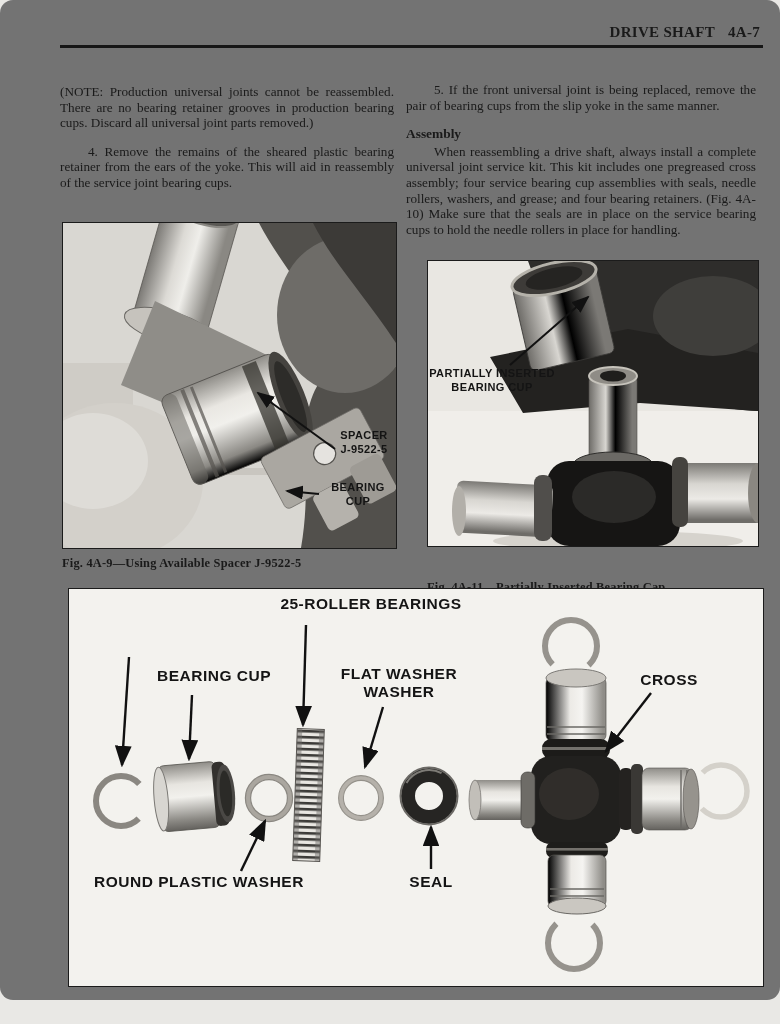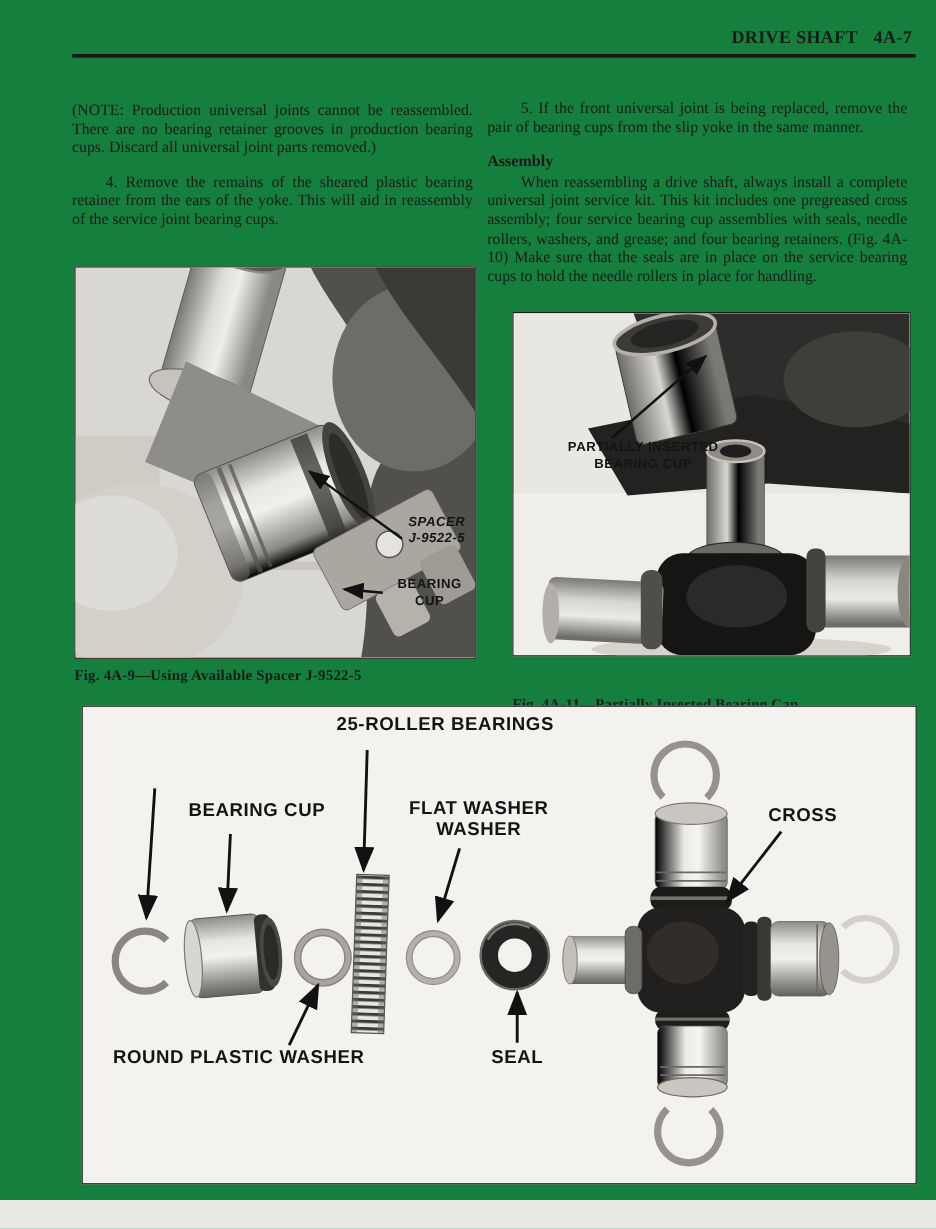--- a/index.html
+++ b/index.html
@@ -1,17 +1,17 @@
 <!DOCTYPE html>
 <html><head>
 <meta charset="utf-8">
 <style>
   html,body{margin:0;padding:0;background:#e9e8e5;}
-  .page{position:relative;width:780px;height:1000px;background:#15803d;overflow:hidden;
-        font-family:"Liberation Serif", serif;color:#1a1a1a;}
+  .page{position:relative;width:780px;height:1000px;background:#737373;overflow:hidden;
+        font-family:"Liberation Serif", serif;color:#1a1a1a;border-radius:13px;}
   
   .hdr{position:absolute;top:24px;right:20px;display:inline-flex;gap:13px;
        font-weight:bold;font-size:15px;letter-spacing:.3px;}
   .rule{position:absolute;left:60px;top:45px;width:703px;height:2.5px;background:#161616;}
   
   .col{position:absolute;font-size:13.2px;line-height:15.6px;text-align:justify;}
   .col-left{left:60px;top:84px;width:334px;}
   .col-right{left:406px;top:82px;width:350px;}
   .col p{margin:0 0 13px 0;}
   p.step{text-indent:28px;}
@@ -119,21 +119,21 @@
         <circle cx="12" cy="-2" r="11" fill="#e5e3df" stroke="#55534f" stroke-width="1.2"></circle>
         <rect x="-20" y="30" width="34" height="40" rx="5" fill="#b5b2ac"></rect>
         <rect x="26" y="22" width="34" height="42" rx="5" fill="#9e9b95"></rect>
       </g>
 
       <g stroke="#111" stroke-width="2">
         <line x1="272" y1="226" x2="195" y2="170" marker-end="url(#ah1)"></line>
         <line x1="256" y1="271" x2="224" y2="268" marker-end="url(#ah1)"></line>
       </g>
     </svg>
-    <div class="lbl lbl-sm" style="left:268px;top:206px;width:66px;font-style:italic;">
+    <div class="lbl lbl-sm" style="left:268px;top:206px;width:66px;">
       <div>SPACER</div>
       <div>J-9522-5</div>
     </div>
     <div class="lbl lbl-sm" style="left:256px;top:258px;width:78px;">
       <div>BEARING</div>
       <div>CUP</div>
     </div>
   </div>
   <div class="caption cap1">Fig. 4A-9—Using Available Spacer J-9522-5</div>
 
@@ -182,21 +182,21 @@
         <ellipse cx="186" cy="236" rx="42" ry="26" fill="#2b2a28"></ellipse>
         <rect x="28" y="222" width="96" height="52" rx="6" fill="url(#g2h)" transform="rotate(3 76 248)"></rect>
         <ellipse cx="31" cy="250" rx="7" ry="25" fill="#b2afa9"></ellipse>
         <rect x="106" y="214" width="18" height="66" rx="8" fill="#504e4b"></rect>
         <rect x="250" y="202" width="102" height="60" rx="6" fill="url(#g2h)"></rect>
         <rect x="244" y="196" width="16" height="70" rx="7" fill="#45433f"></rect>
         <ellipse cx="330" cy="232" rx="10" ry="30" fill="#8a8781"></ellipse>
       </g>
       <line x1="82" y1="104" x2="160" y2="36" stroke="#111" stroke-width="2" marker-end="url(#ah2)"></line>
     </svg>
-    <div class="lbl lbl-sm" style="left:0px;top:106px;width:128px;margin-left:44px;">
+    <div class="lbl lbl-sm" style="left:0px;top:106px;width:128px;">
       <div>PARTIALLY  INSERTED</div>
       <div>BEARING  CUP</div>
     </div>
   </div>
   <div class="caption cap2">Fig. 4A-11—Partially Inserted Bearing Cap</div>
 
   <div class="photo fig3">
     <svg width="694" height="397" viewBox="0 0 694 397">
       <defs>
         <linearGradient id="g3h" x1="0" y1="0" x2="0" y2="1">

